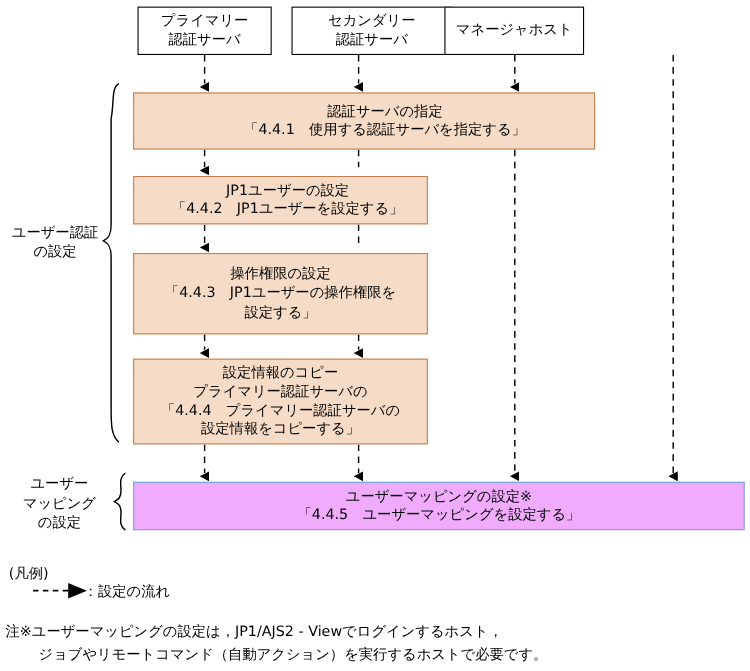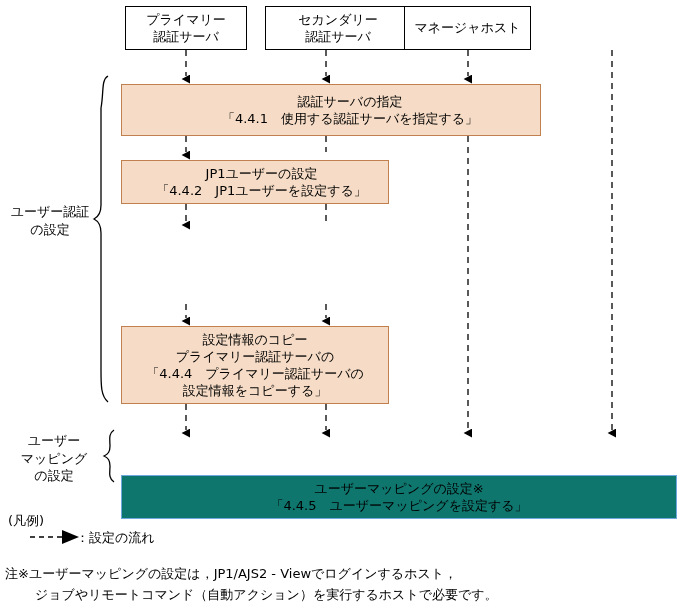--- a/index.html
+++ b/index.html
@@ -36,23 +36,22 @@
     background: #ffffff;
     font-size: 13px;
   }
   .step-box {
     border: 1px solid #C08050;
     background: #F6DCC6;
     font-size: 13px;
   }
   .map-box {
     border: 1px solid #6FA8DC;
-    background: #0f766e;
+    background: #f0abfc;
     font-size: 13px;
-    margin-top: 37px;
   }
   .side-label {
     position: absolute;
     text-align: center;
     font-size: 13px;
     line-height: 1.35;
     white-space: nowrap;
   }
   .legend-title {
     position: absolute;
@@ -143,20 +142,25 @@
   <div class="node step-box" style="left:121px; top:84px; width:420px; height:52px;padding-left:38px;">
     <span class="ln">認証サーバの指定</span>
     <span class="ln">「4.4.1　使用する認証サーバを指定する」</span>
   </div>
 
   <div class="node step-box" style="left:121px; top:160px; width:268px; height:44px;padding-left:13px;">
     <span class="ln">JP1ユーザーの設定</span>
     <span class="ln">「4.4.2　JP1ユーザーを設定する」</span>
   </div>
 
+  <div class="node step-box" style="left:121px; top:230px; width:268px; height:74px;">
+    <span class="ln">操作権限の設定</span>
+    <span class="ln">「4.4.3　JP1ユーザーの操作権限を</span>
+    <span class="ln">設定する」</span>
+  </div>
 
   <div class="node step-box" style="left:121px; top:326px; width:268px; height:78px;">
     <span class="ln">設定情報のコピー</span>
     <span class="ln">プライマリー認証サーバの</span>
     <span class="ln">「4.4.4　プライマリー認証サーバの</span>
     <span class="ln">設定情報をコピーする」</span>
   </div>
 
   <div class="node map-box" style="left:121px; top:438px; width:556px; height:44px;">
     <span class="ln">ユーザーマッピングの設定※</span>

